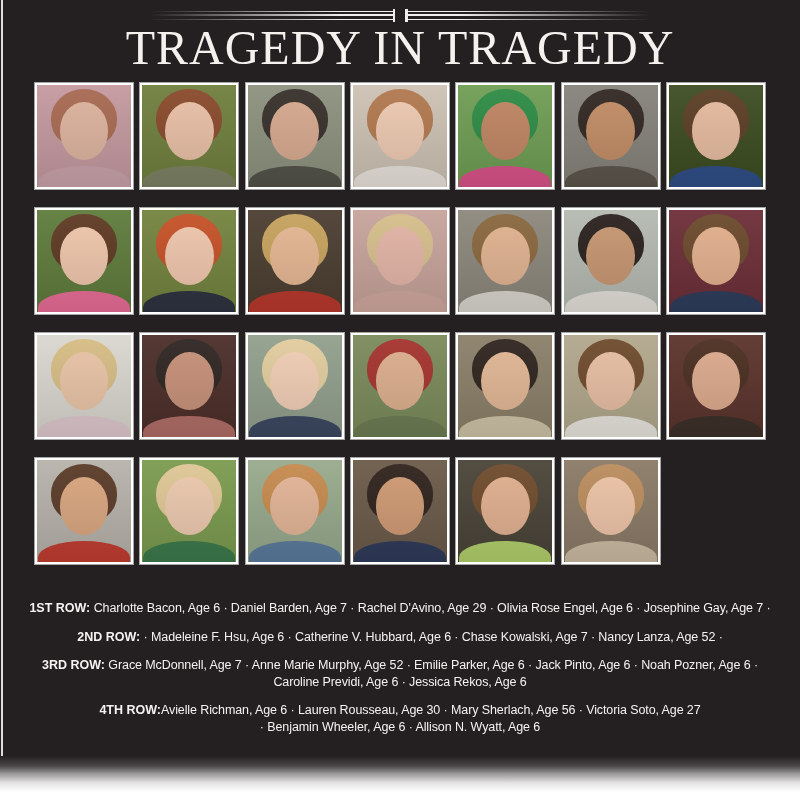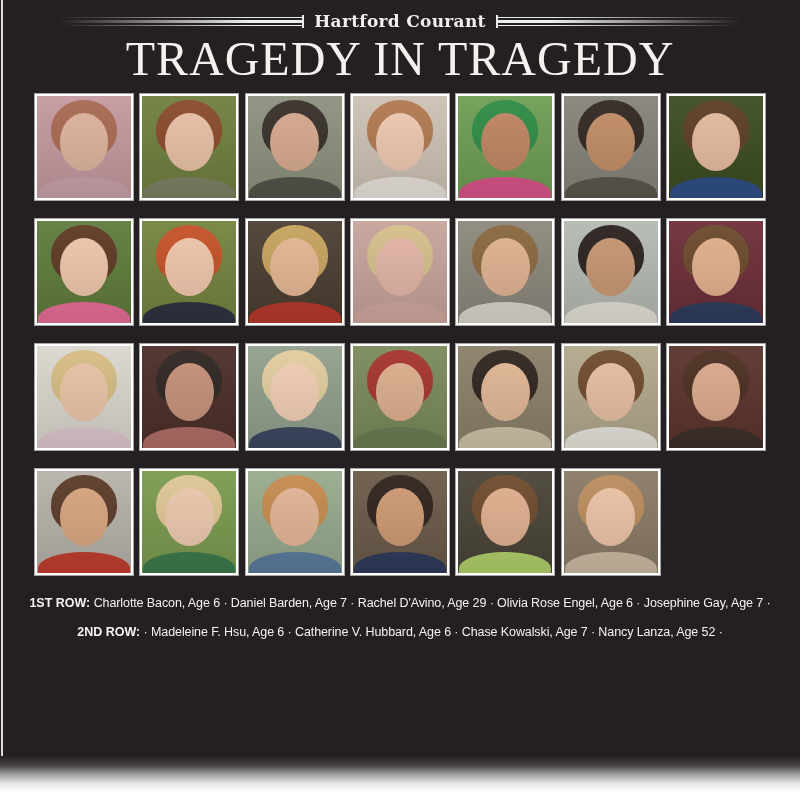--- a/index.html
+++ b/index.html
@@ -38,38 +38,37 @@
   .portrait{position:relative;width:94px;height:102px;overflow:hidden;}
   .p-hair{position:absolute;top:4%;left:15%;width:70%;height:58%;
         border-radius:50% 50% 46% 46%;}
   .p-skin{position:absolute;top:17%;left:24%;width:52%;height:57%;
         border-radius:50%;}
   .p-shirt{position:absolute;bottom:-11%;left:1%;width:98%;height:32%;
         border-radius:50% 50% 0 0;}
   .portrait::after{content:"";position:absolute;left:0;top:0;right:0;bottom:0;
         background:linear-gradient(180deg,rgba(255,255,255,.05),rgba(0,0,0,.12));}
   
-  .captions{margin-top:19px;}
+  .captions{margin-top:35px;}
   .caption{margin:0 28px 12px 28px;text-align:center;color:#f4f3f1;
         font-size:12.5px;line-height:16.5px;letter-spacing:-.1px;}
   .caption b{font-weight:bold;letter-spacing:0;}
 </style>
 </head>
 <body>
 
 <div class="page">
   <div class="edge-line"></div>
 
   <div class="masthead">
     <div class="rule rule-left">
       <div class="lines"></div>
       <div class="fade"></div>
       <div class="cap"></div>
     </div>
-    <div class="masthead-name">Hartford Courant</div>
     <div class="rule rule-right">
       <div class="lines"></div>
       <div class="fade"></div>
       <div class="cap"></div>
     </div>
   </div>
 
   <div class="headline">TRAGEDY IN TRAGEDY</div>
 
   <div class="grid">
@@ -260,14 +259,16 @@
           <div class="p-hair" style="background: rgb(187, 141, 94);"></div>
           <div class="p-skin" style="background: rgb(237, 196, 167);"></div>
           <div class="p-shirt" style="background: rgb(205, 188, 164);"></div>
         </div>
       </div>
     </div>
 
   <div class="captions">
     <p class="caption"><b>1ST ROW:</b><span> Charlotte Bacon, Age 6 · Daniel Barden, Age 7 · Rachel D'Avino, Age 29 · Olivia Rose Engel, Age 6 · Josephine Gay, Age 7 ·</span><br></p>
     <p class="caption"><b>2ND ROW:</b><span> · Madeleine F. Hsu, Age 6 · Catherine V. Hubbard, Age 6 · Chase Kowalski, Age 7 · Nancy Lanza, Age 52 ·</span><br></p>
+    <p class="caption"><b>3RD ROW:</b><span> Grace McDonnell, Age 7 · Anne Marie Murphy, Age 52 · Emilie Parker, Age 6 · Jack Pinto, Age 6 · Noah Pozner, Age 6 ·</span><br><span>Caroline Previdi, Age 6 · Jessica Rekos, Age 6</span></p>
+    <p class="caption"><b>4TH ROW:</b><span>Avielle Richman, Age 6 · Lauren Rousseau, Age 30 · Mary Sherlach, Age 56 · Victoria Soto, Age 27</span><br><span>· Benjamin Wheeler, Age 6 · Allison N. Wyatt, Age 6</span></p>
   </div>
 </div>
 
 </body></html>

